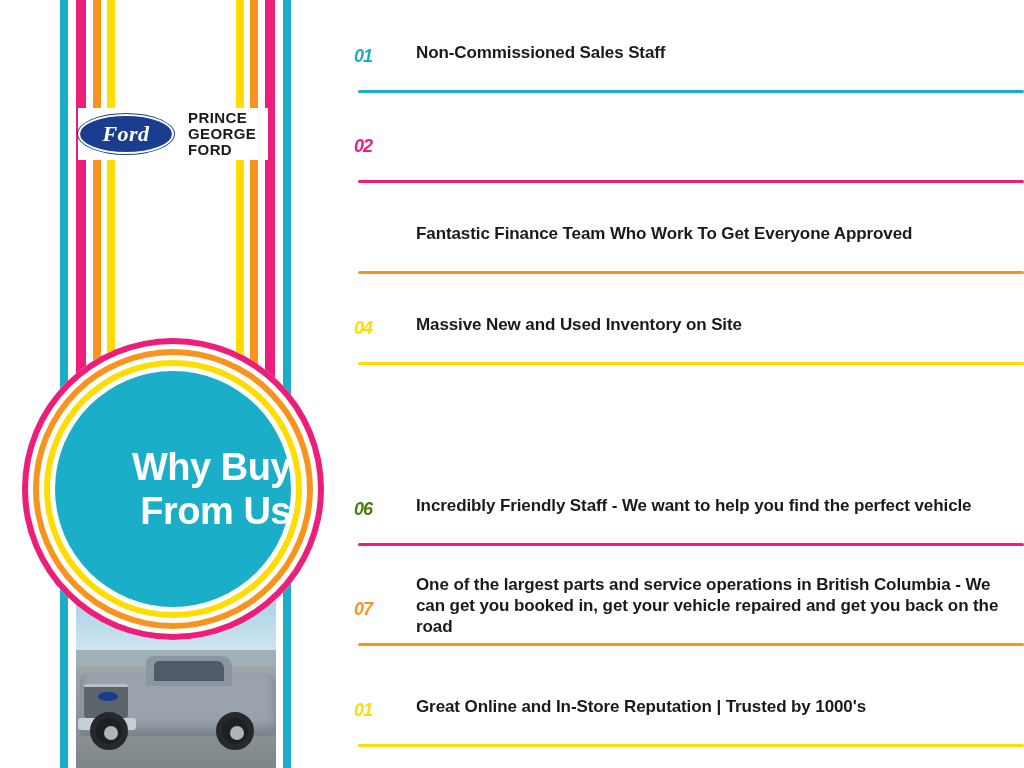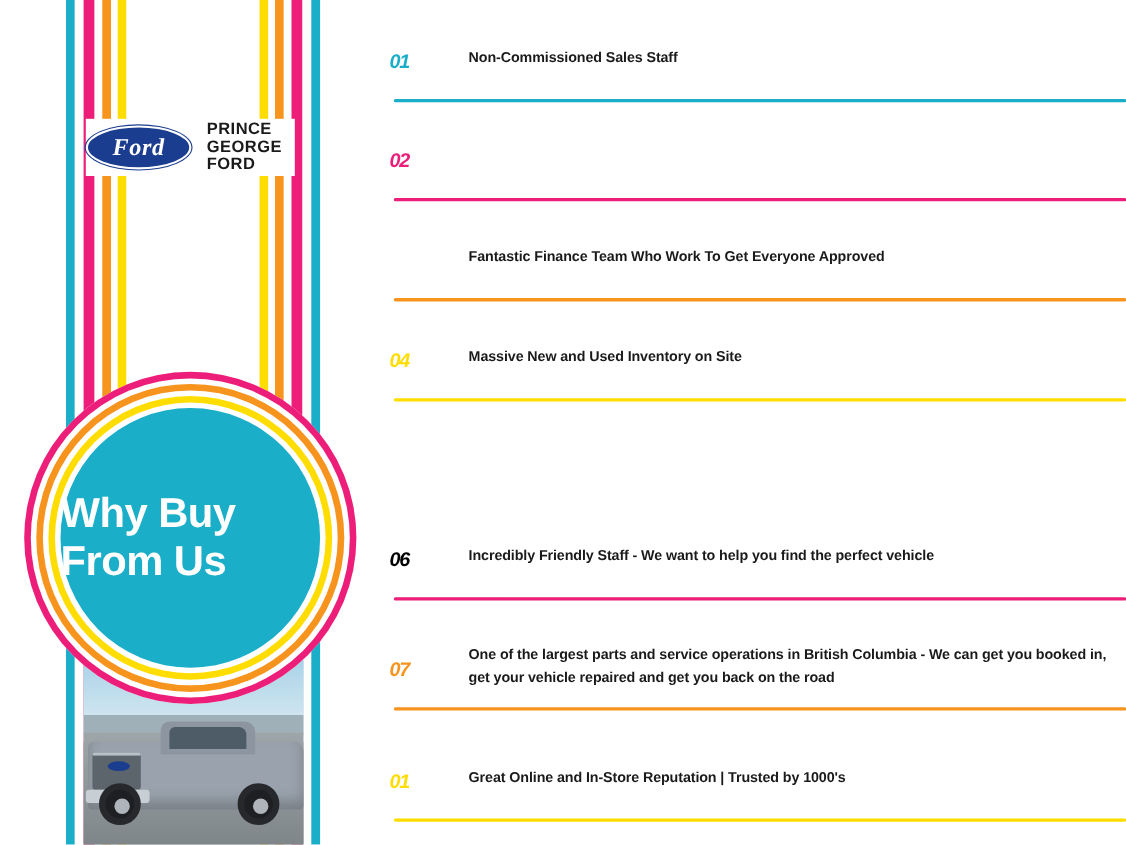--- a/index.html
+++ b/index.html
@@ -96,21 +96,21 @@
   .ring-white1 { left: 6px; top: 6px; width: 290px; height: 290px; background: #ffffff; }
   .ring-orange { left: 11px;top: 11px;width: 280px; height: 280px; background: #f7941e; }
   .ring-white2 { left: 17px;top: 17px;width: 268px; height: 268px; background: #ffffff; }
   .ring-yellow { left: 22px;top: 22px;width: 258px; height: 258px; background: #ffdd00; }
   .ring-white3 { left: 28px;top: 28px;width: 246px; height: 246px; background: #ffffff; }
   .ring-cyan   { left: 33px;top: 33px;width: 236px; height: 236px; background: #1aaec9; }
   .circle-text {
     position: absolute;
     left: 33px; top: 33px; width: 236px; height: 236px;
     display: flex; flex-direction: column;
-    align-items: flex-start; justify-content: center;
+    align-items: flex-end; justify-content: center;
     color: #ffffff;
     font-weight: bold;
     font-size: 38px;
     line-height: 44px;
     letter-spacing: -0.5px;
     text-align: center;
   }
 
   
   .truck {
@@ -196,27 +196,26 @@
     left: 40px; right: 0;
     bottom: 8px;
     height: 3px;
     border-radius: 2px;
   }
   .row-text {
     position: absolute;
     left: 98px; right: 6px;
     top: 50%;
     transform: translateY(-50%);
-    font-size: 13px;
+    font-size: 17px;
     line-height: 21px;
     color: #1a1a1a;
     font-weight: bold;
     letter-spacing: -0.1px;
     padding-bottom: 8px;
-    margin-left: 10px;
   }
 </style>
 </head>
 <body>
 
 <div id="page">
 
   <div class="stripe stripe-cyan"></div>
   <div class="stripe stripe-pink"></div>
   <div class="stripe stripe-white1"></div>
@@ -293,21 +292,21 @@
     </div>
 
     <div class="row" style="top:283px">
       <div class="badge" style="color:#ffdd00">04</div>
       <div class="row-text">Massive New and Used Inventory on Site</div>
       <div class="rule" style="background:#ffdd00"></div>
     </div>
 
 
     <div class="row" style="top:464px">
-      <div class="badge" style="color:#000000">06</div>
+      <div class="badge" style="color:#4d7c0f">06</div>
       <div class="row-text">Incredibly Friendly Staff - We want to help you find the perfect vehicle</div>
       <div class="rule" style="background:#ec1e79"></div>
     </div>
 
     <div class="row" style="top:560px;height:98px">
       <div class="badge" style="color:#f7941e">07</div>
       <div class="row-text">One of the largest parts and service operations in British Columbia - We can get you booked in, get your vehicle repaired and get you back on the road</div>
       <div class="rule" style="background:#f7941e;bottom:12px"></div>
     </div>
 

